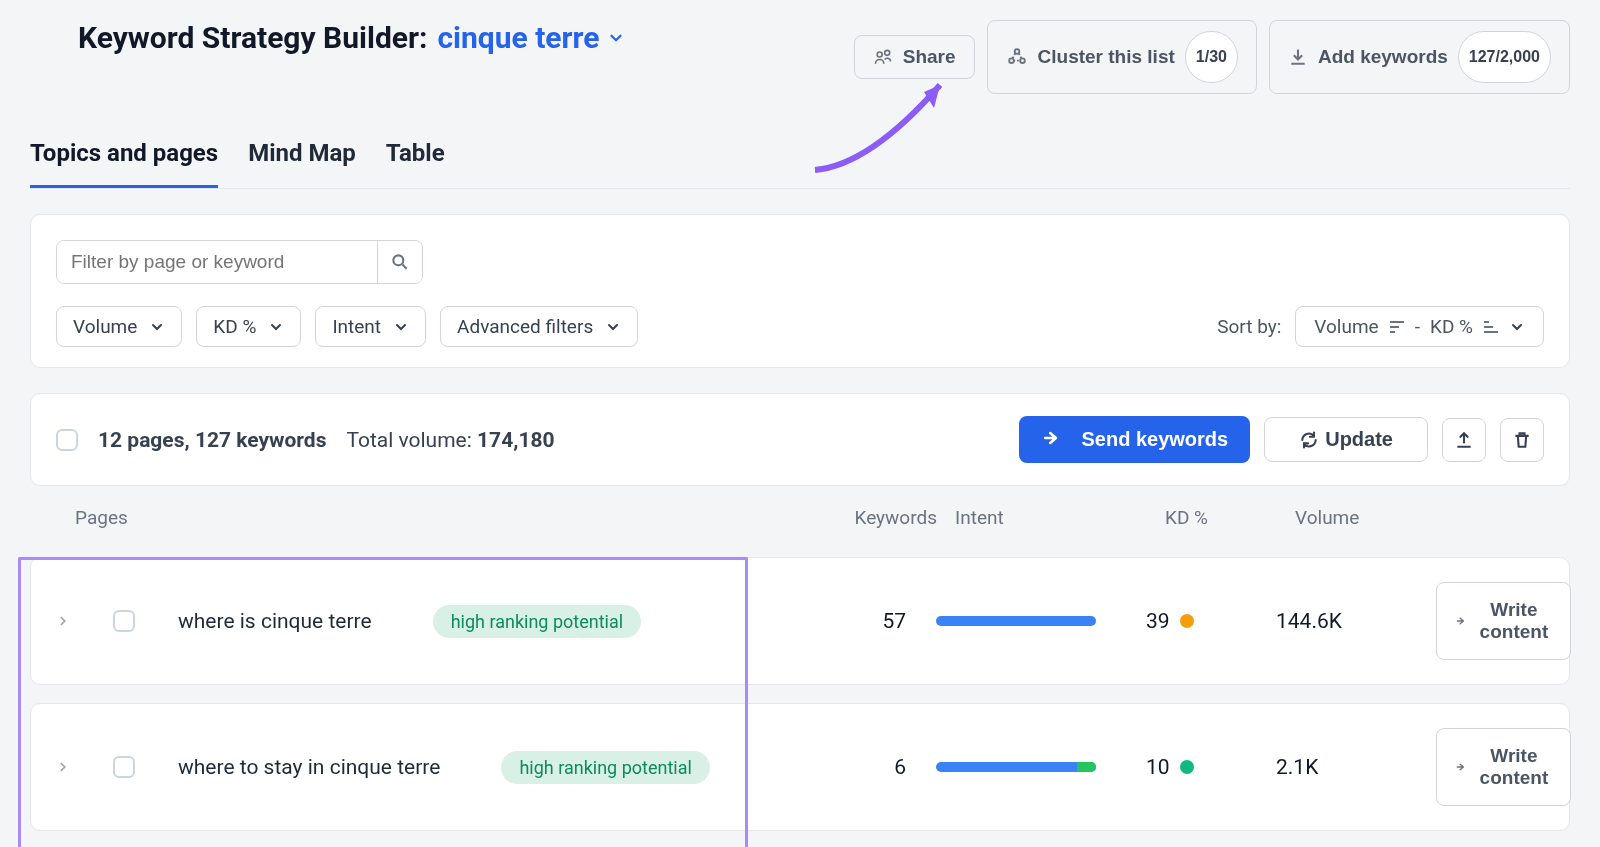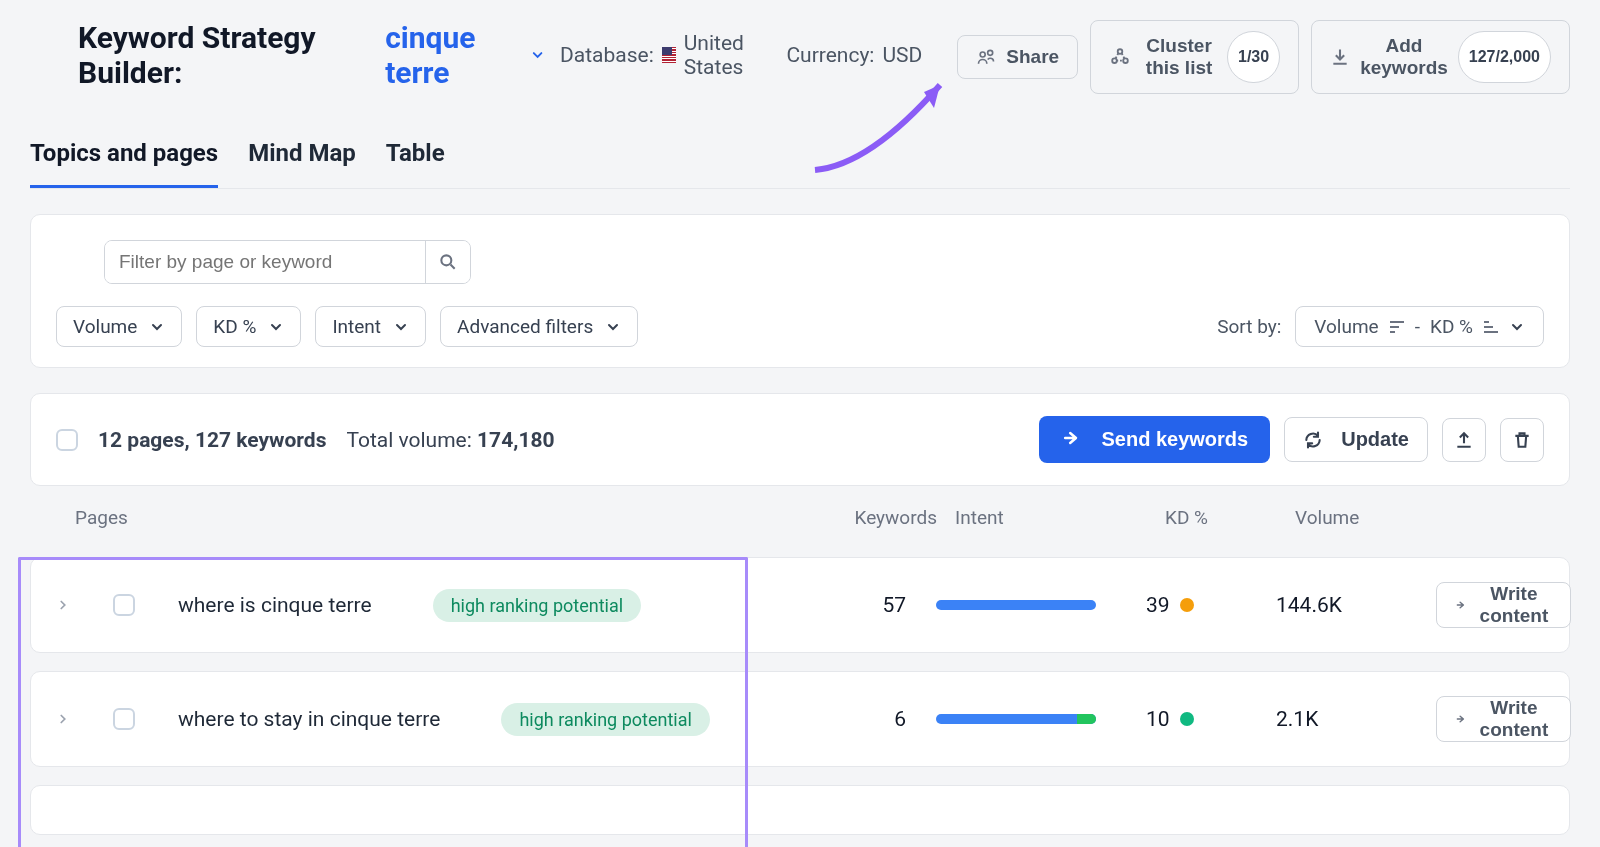--- a/index.html
+++ b/index.html
@@ -74,21 +74,21 @@
   }
   .tab { padding: 10px 0 18px 0; cursor: pointer; color:#1f2937;}
   .tab.active { border-bottom: 3px solid #2563eb; color:#111827;}
   .panel {
     background: #fff;
     border: 1px solid #e5e7eb;
     border-radius: 10px;
     margin-top: 25px;
     padding: 25px 25px 20px 25px;
   }
-  .filter-row { display:flex; gap:14px; align-items:center; flex-wrap:wrap;margin-left:48px; }
+  .filter-row { display:flex; gap:14px; align-items:center; flex-wrap:wrap; }
   .searchbox {
     display:flex; border:1px solid #d1d5db; border-radius:8px; overflow:hidden;
   }
   .searchbox input {
     border:none; padding:10px 14px; font-size:19px; width:320px; outline:none; color:#6b7280;
   }
   .searchbox .search-btn { border-left:1px solid #d1d5db; padding:0 12px; display:flex; align-items:center; cursor:pointer; background:#fff;}
   .filter-pill {
     border:1px solid #d1d5db; border-radius:8px; padding:8px 16px; font-size:19px; color:#374151;
     display:inline-flex; align-items:center; gap:12px; background:#fff; cursor:pointer;
@@ -106,22 +106,22 @@
   .summary-left { display:flex; align-items:center; gap:20px; font-size:21px; color:#374151;}
   .summary-left .cb, .row .cb {
     width:22px; height:22px; border:2px solid #cbd5e1; border-radius:6px; cursor:pointer; background:#fff;
   }
   .summary-right { display:flex; gap:14px; align-items:center;}
   .btn-primary {
     background:#2563eb; color:#fff; border:none; border-radius:8px; padding:12px 22px; font-size:20px; font-weight:700;
     display:inline-flex; align-items:flex-start; gap:20px; cursor:pointer;
   }
   .btn-outline {
-    background:#fff; border:1px solid #d1d5db; border-radius:8px; padding:10px 18px; font-size:20px; font-weight:700; color:#374151;
-    display:inline-flex; align-items:center; gap:18px; cursor:pointer;
+    background:#fff; border:1px solid #d1d5db; border-radius:8px; padding:10px 34px; font-size:20px; font-weight:700; color:#374151;
+    display:inline-flex; align-items:center; gap:6px; cursor:pointer;
   }
   .icon-btn {
     background:#fff; border:1px solid #d1d5db; border-radius:8px; width:44px; height:44px; display:flex;
     align-items:center; justify-content:center; cursor:pointer;
   }
   .table-head {
     display:grid;
     grid-template-columns: 720px 160px 200px 140px 160px 1fr;
     padding: 20px 25px 10px 45px;
     font-size:19px; color:#6b7280;
@@ -143,21 +143,21 @@
   .badge {
     background:#d9f0e6; color:#0d8a5f; border-radius:999px; padding:6px 18px; font-size:18px; margin-left:18px;
   }
   .cell-keywords { text-align:right; padding-right:30px; font-size:21px;}
   .intent-bar { height:10px; border-radius:5px; background:#3b82f6; position:relative; width:160px;}
   .intent-bar .green-tip { position:absolute; right:0; top:0; height:10px; background:#22c55e; border-top-right-radius:5px; border-bottom-right-radius:5px;}
   .kd-cell { display:flex; align-items:center; gap:10px; font-size:21px; justify-content:flex-start; padding-left:10px;}
   .kd-dot { width:14px; height:14px; border-radius:50%; }
   .vol-cell { font-size:21px; }
   .write-btn {
-    background:#fff; border:1px solid #d1d5db; border-radius:8px; padding:0 18px; font-size:19px; font-weight:600; color:#4b5563;
+    background:#fff; border:1px solid #d1d5db; border-radius:8px; padding:16px 18px; font-size:19px; font-weight:600; color:#4b5563;
     display:inline-flex; align-items:center; gap:10px; cursor:pointer; justify-self:end;
   }
   .arrow-annot {
     position:absolute; left:770px; top:40px; z-index:20; pointer-events:none;
   }
   .wrap { position:relative; }
 </style>
 </head>
 <body>
 
@@ -172,31 +172,20 @@
     <div class="header-left">
       <div class="title-row">
         <span>Keyword Strategy Builder:</span>
         <span class="title-link">
           <span>cinque terre</span>
           <svg width="18" height="18" viewBox="0 0 24 24">
               <path d="M6 9l6 6 6-6" stroke="#2563eb" stroke-width="3" fill="none" stroke-linecap="round"></path>
             </svg>
         </span>
       </div>
-      <div class="meta-row">
-        <span class="meta-item">
-          <span>Database:</span>
-          <span class="flag"></span>
-          <span>United States</span>
-        </span>
-        <span class="meta-item">
-          <span>Currency:</span>
-          <span>USD</span>
-        </span>
-      </div>
     </div>
     <div class="header-actions">
       <button class="btn">
         <svg width="20" height="20" viewBox="0 0 24 24" fill="none" stroke="#6b7280" stroke-width="2">
             <circle cx="8" cy="9" r="3"></circle>
             <circle cx="17" cy="7" r="3"></circle>
             <path d="M3 20c0-3 2.5-5 5-5s5 2 5 5"></path>
             <path d="M14 15c1-1 2-1.5 3-1.5 2.5 0 4 2 4 4"></path>
           </svg>
         <span>Share</span>

